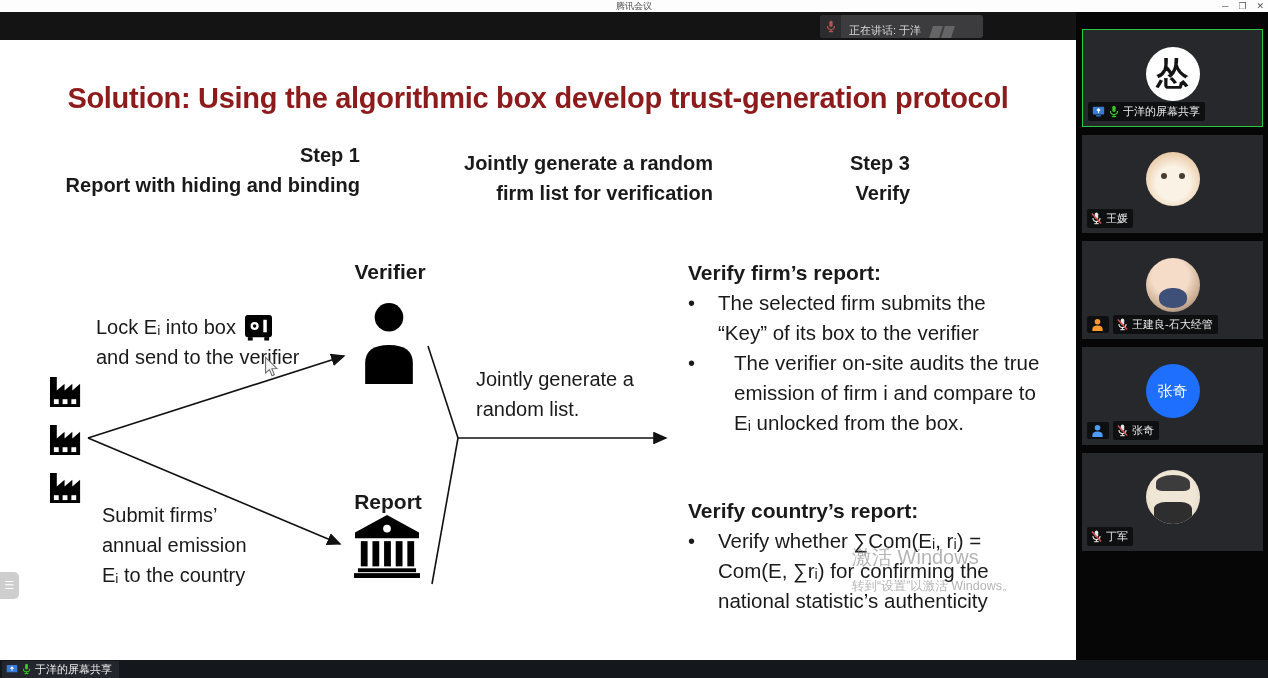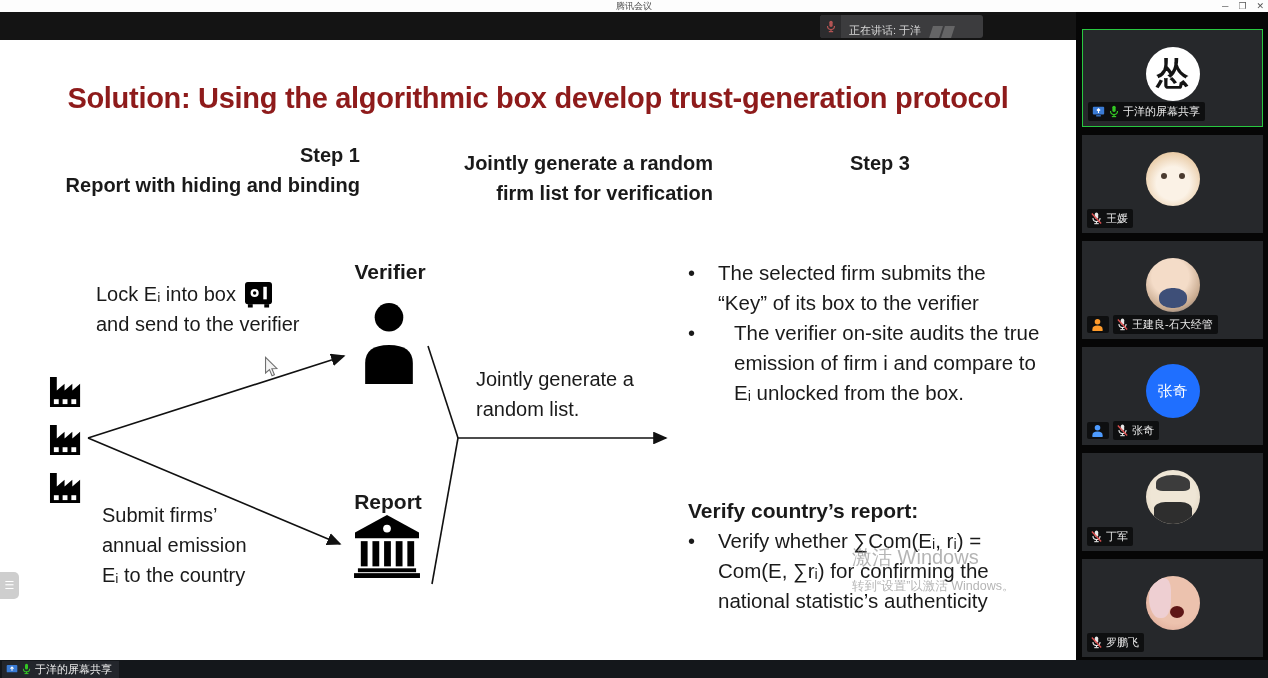--- a/index.html
+++ b/index.html
@@ -123,20 +123,21 @@
         <div class="step" style="left:20px; top:100px; width:340px;">
           <div>Step 1</div>
           <div class="preline">Report with hiding and binding</div>
         </div>
         <div class="step" style="left:418px; top:108px; width:295px;">
           <div class="preline">Jointly generate a random
 firm list for verification</div>
         </div>
         <div class="step" style="left:790px; top:108px; width:120px;">
           <div>Step 3</div>
+          <div class="preline">Verify</div>
         </div>
 
         <svg class="arrowsvg" width="1076" height="620">
           <defs>
             <marker id="ah" markerWidth="10" markerHeight="8" refX="8" refY="4" orient="auto">
               <path d="M0 0 L9 4 L0 8 Z" fill="#111"></path>
             </marker>
           </defs>
           <g stroke="#111" stroke-width="1.6" fill="none">
             <line x1="88" y1="398" x2="344" y2="316" marker-end="url(#ah)"></line>
@@ -146,21 +147,21 @@
             <line x1="458" y1="398" x2="666" y2="398" marker-end="url(#ah)"></line>
           </g>
         </svg>
 
         <div class="dlabel" style="left:342px; top:220px; width:96px;">Verifier</div>
         <svg style="position:absolute; left:358px; top:262px;" width="62" height="82" viewBox="0 0 64 86">
           <circle cx="32" cy="16" r="15" fill="#000"></circle>
           <path d="M7 86 V64 q0-19 25-19 q25 0 25 19 V86 Z" fill="#000"></path>
         </svg>
 
-        <div class="dtext" style="left:96px; top:239px;text-align:right;">
+        <div class="dtext" style="left:96px; top:272px;text-align:right;">
           <div class="lockline">
             <span>Lock Eᵢ into box</span>
             <svg width="29" height="27" viewBox="0 0 30 28">
               <rect x="1" y="1" width="28" height="23" rx="3" fill="#000"></rect>
               <rect x="4" y="24" width="5" height="3.5" fill="#000"></rect>
                 <rect x="21" y="24" width="5" height="3.5" fill="#000"></rect>
               <circle cx="11" cy="12.5" r="4.2" fill="#fff"></circle>
                 <circle cx="11" cy="12.5" r="1.8" fill="#000"></circle>
               <rect x="20" y="6" width="3.6" height="13" fill="#fff"></rect>
             </svg>
@@ -201,20 +202,21 @@
           <rect x="45" y="28" width="7" height="26" fill="#000"></rect>
           <rect x="57" y="28" width="7" height="26" fill="#000"></rect>
           <rect x="6" y="56" width="60" height="4" fill="#000"></rect>
           <rect x="2" y="61" width="68" height="5" fill="#000"></rect>
         </svg>
 
         <div class="dtext preline" style="left:476px; top:324px;">Jointly generate a
 random list.</div>
 
         <div class="vblock" style="left:688px; top:218px; width:372px;">
+          <h3>Verify firm’s report:</h3>
           <div class="brow">
             <span class="bt">•</span>
             <span class="btx" style="width:316px;">The selected firm submits the “Key” of its box to the verifier</span>
           </div>
           <div class="brow">
             <span class="bt">•</span>
             <span class="btx" style="width:316px;margin-left:16px;">The verifier on-site audits the true emission of firm i and compare to Eᵢ unlocked from the box.</span>
           </div>
         </div>
 
@@ -346,37 +348,20 @@
                 <line x1="6.5" y1="11.2" x2="6.5" y2="13"></line>
                   <line x1="3.9" y1="13.6" x2="9.1" y2="13.6"></line>
               </g>
               <line x1="1" y1="1.5" x2="12" y2="13.5" stroke="#e05252" stroke-width="1.6"></line>
             </svg>
             <span class="pname">丁军</span>
           </div>
         </div>
       </div>
 
-      <div class="tile">
-        <div class="avatar av-face"></div>
-        <div class="platebar">
-          <div class="plate">
-            <svg width="11" height="13" viewBox="0 0 13 15">
-              <g stroke="#e8e8e8" stroke-width="1.3" fill="#e8e8e8">
-                <rect x="4.5" y="0.5" width="4" height="7.5" rx="2" stroke="none"></rect>
-                <path d="M2.3 7 a4.2 4.2 0 0 0 8.4 0" fill="none"></path>
-                <line x1="6.5" y1="11.2" x2="6.5" y2="13"></line>
-                  <line x1="3.9" y1="13.6" x2="9.1" y2="13.6"></line>
-              </g>
-              <line x1="1" y1="1.5" x2="12" y2="13.5" stroke="#e05252" stroke-width="1.6"></line>
-            </svg>
-            <span class="pname">罗鹏飞</span>
-          </div>
-        </div>
-      </div>
 
     </div>
   </div>
 
   <div class="bottombar">
     <div class="bshare">
       <svg width="12" height="11" viewBox="0 0 14 12">
         <rect x="0.8" y="0.8" width="12.4" height="8.4" rx="1" fill="#3a7bd5"></rect>
         <path d="M7 7.5 V3.4 M5.2 4.9 L7 3.1 L8.8 4.9" stroke="#fff" stroke-width="1.2" fill="none"></path>
       </svg>

